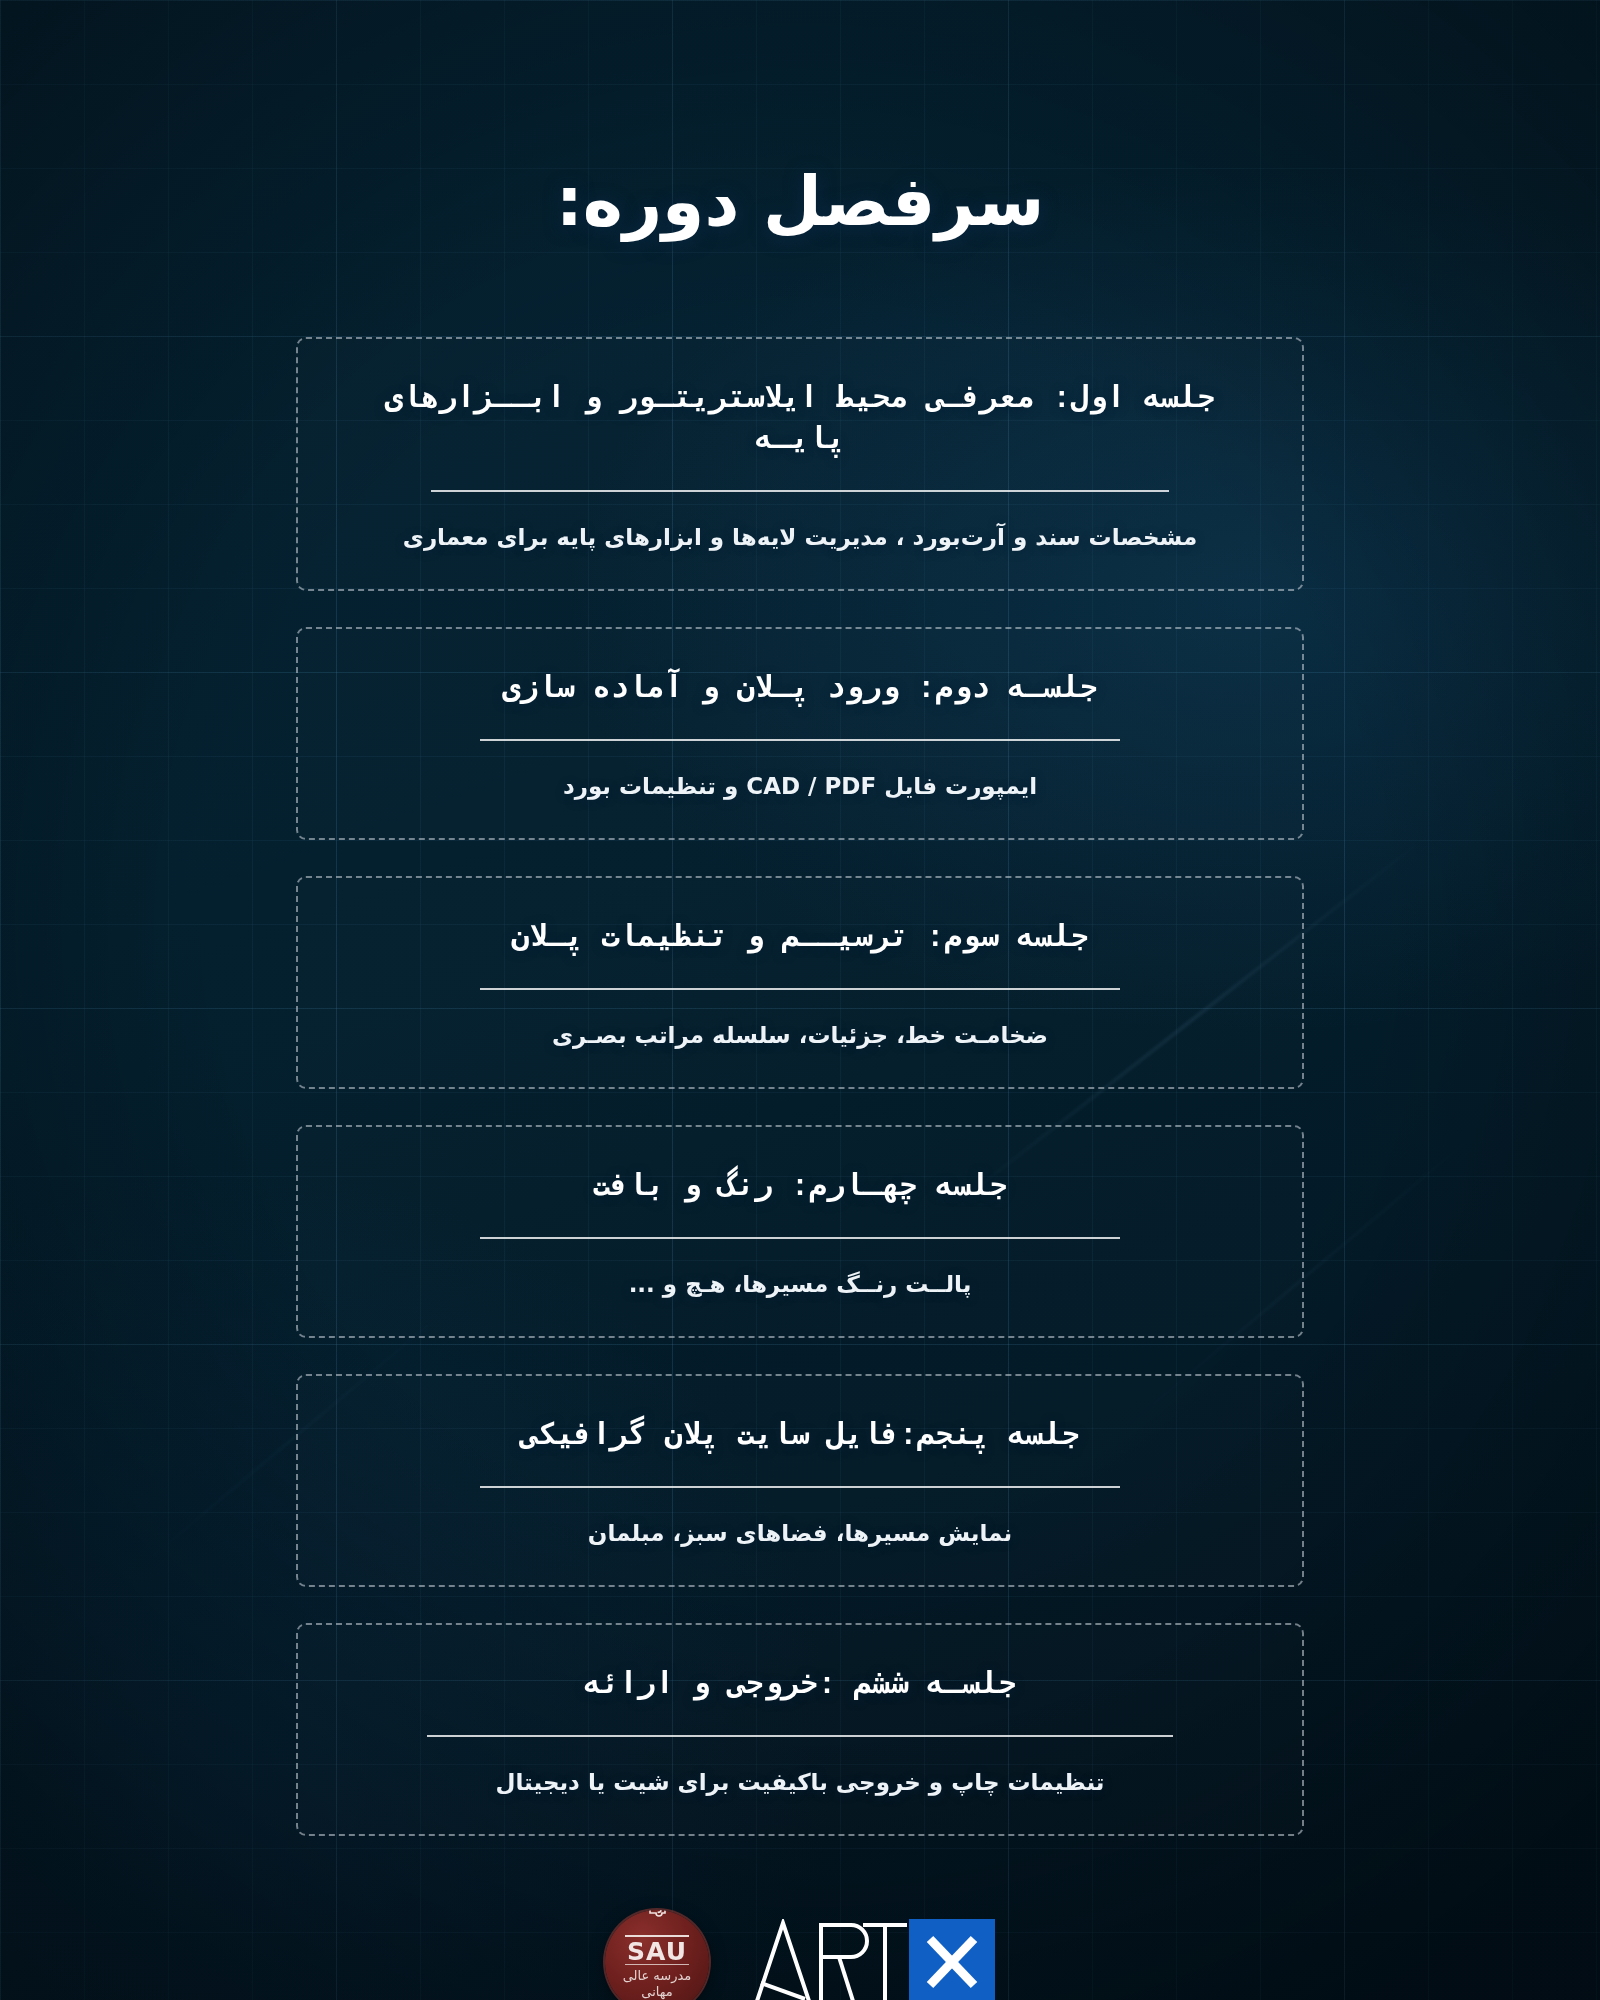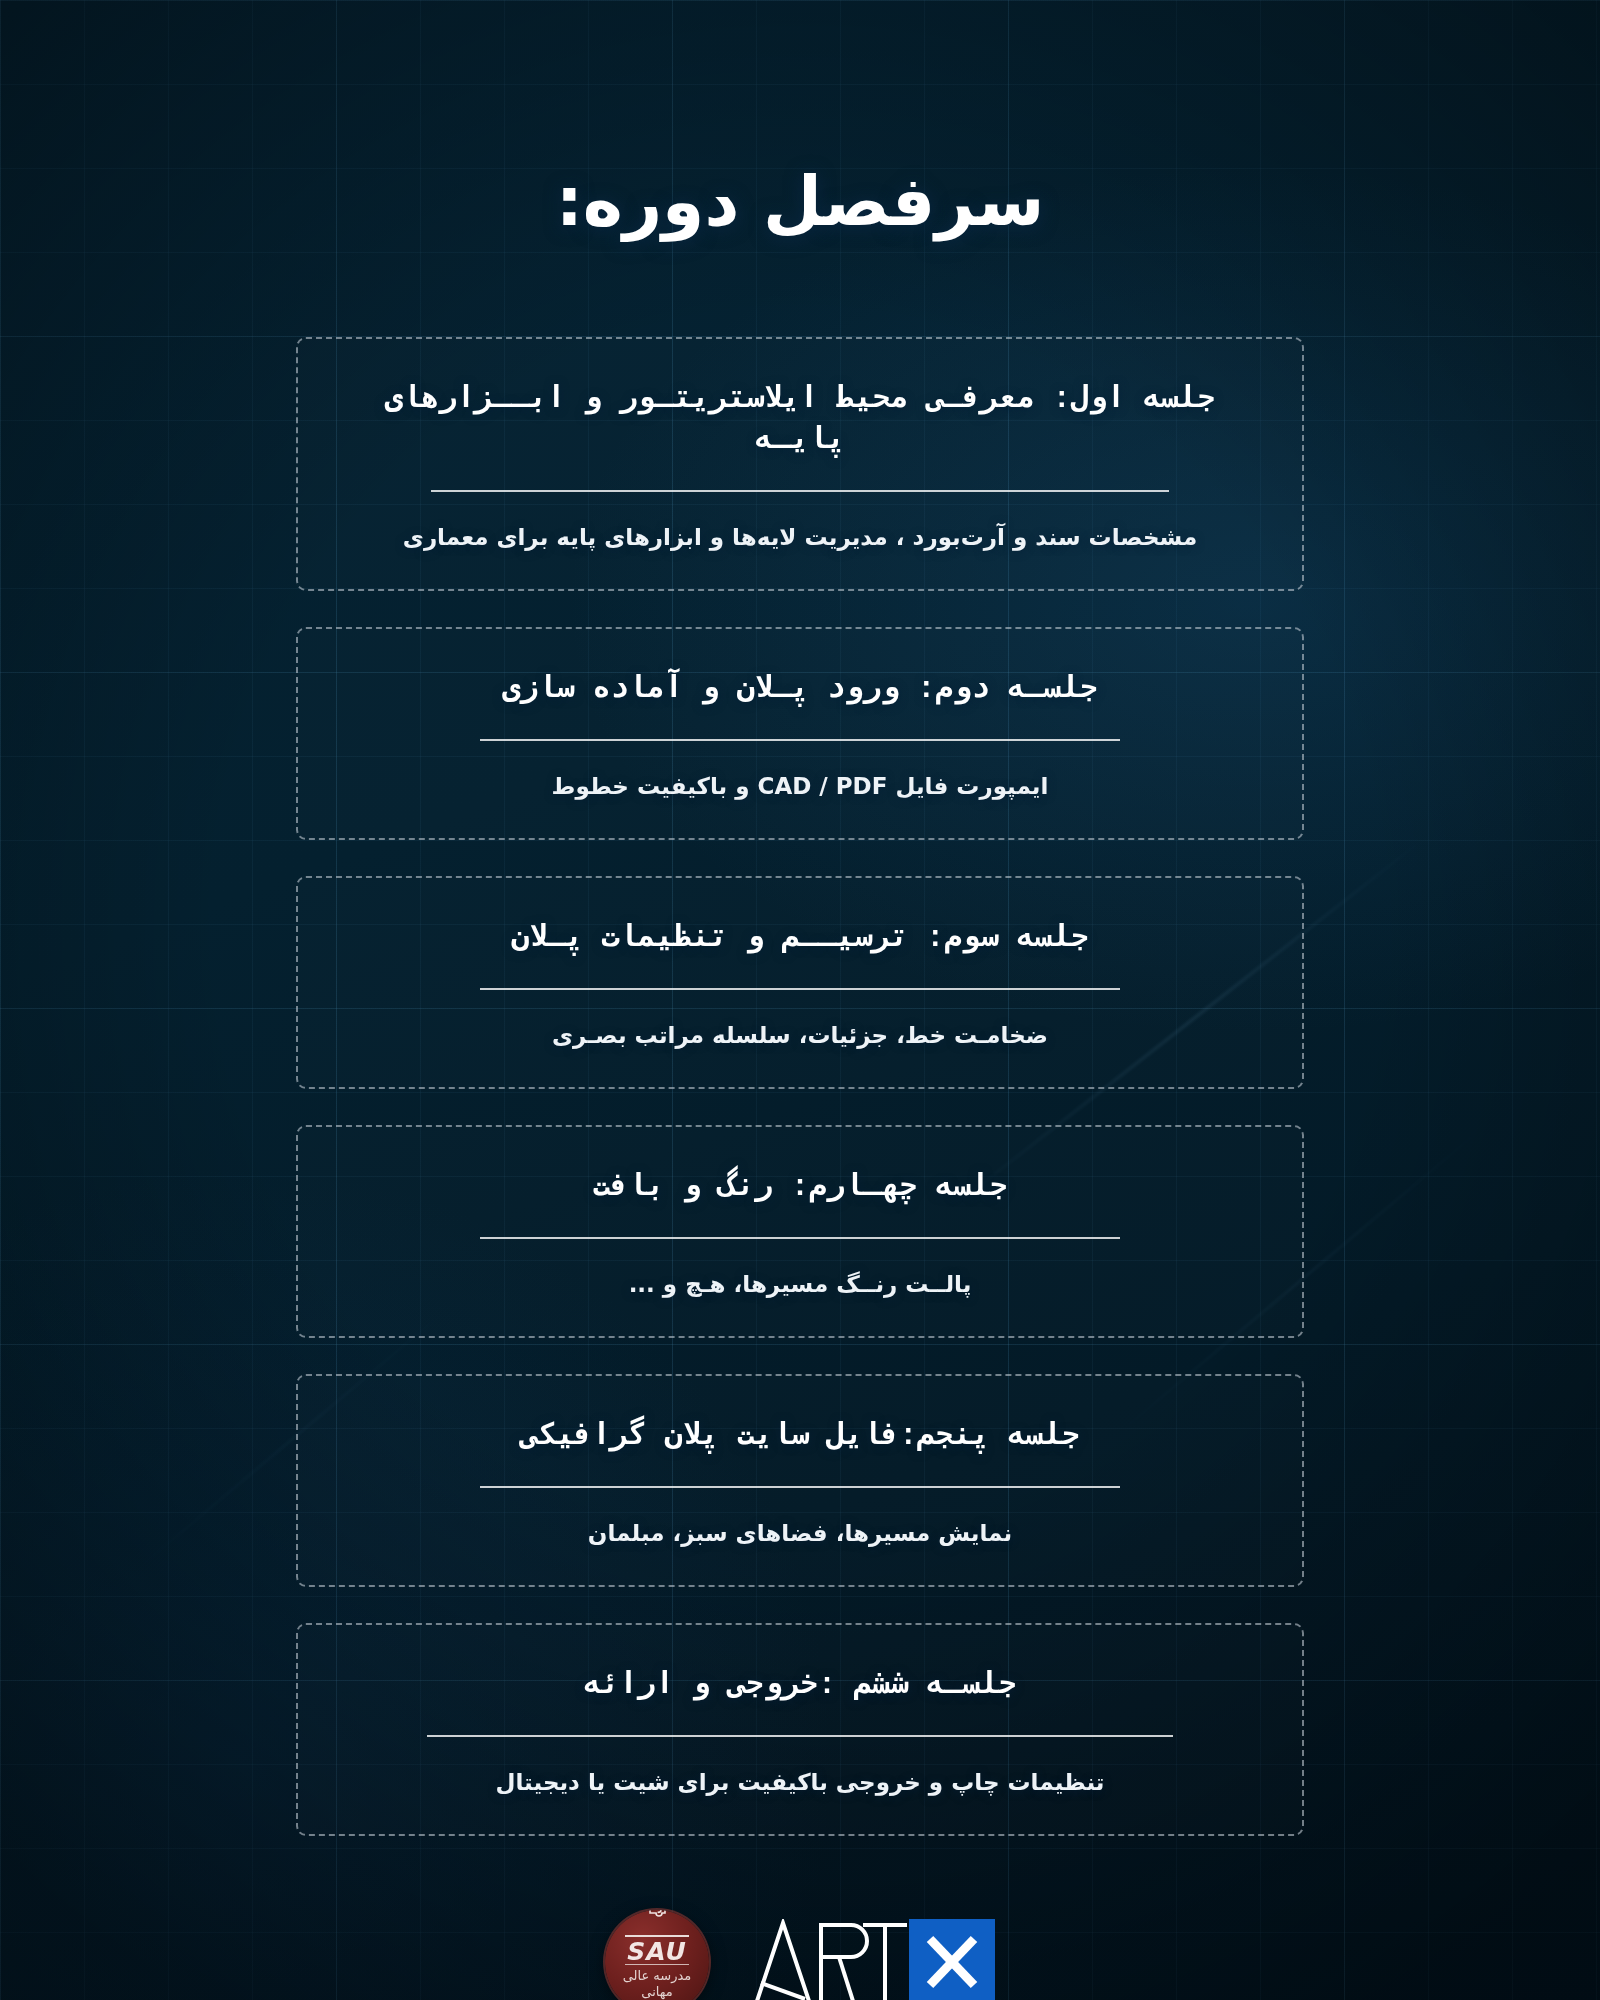--- a/index.html
+++ b/index.html
@@ -173,21 +173,20 @@
     color: #f2e6e4;
     font-size: 25px;
     font-weight: bold;
     letter-spacing: 1px;
     line-height: 1;
     margin-top: 11px;
     border-top: 2px solid #e9dcd9;
     border-bottom: 1px solid rgba(233,220,217,0.8);
     padding: 2px 2px 0;
     font-family: "DejaVu Sans", "Liberation Sans", sans-serif;
-    font-style: italic;
   }
   .sau-fa {
     direction: rtl;
     color: #e3d3d0;
     font-size: 13px;
     line-height: 1.25;
     text-align: center;
     margin-top: 3px;
     letter-spacing: 0.2px;
   }
@@ -228,21 +227,21 @@
 
       <div class="card w-1">
         <p class="card-title">جلسه اول: معرفـی محیط ایلاستریتـور و ابــزارهای پایـه</p>
         <div class="card-rule"></div>
         <p class="card-sub">مشخصات سند و آرت‌بورد ، مدیریت لایه‌ها و ابزارهای پایه برای معماری</p>
       </div>
 
       <div class="card w-2">
         <p class="card-title">جلسـه دوم: ورود پـلان و آماده سازی</p>
         <div class="card-rule"></div>
-        <p class="card-sub">ایمپورت فایل CAD / PDF  و باکیفیت خطوط</p>
+        <p class="card-sub">ایمپورت فایل CAD / PDF  و تنظیمات بورد</p>
       </div>
 
       <div class="card w-3">
         <p class="card-title">جلسه سوم: ترسیــم و تنظیمات پـلان</p>
         <div class="card-rule"></div>
         <p class="card-sub">ضخامـت خط، جزئیات، سلسله مراتب بصـری</p>
       </div>
 
       <div class="card w-4">
         <p class="card-title">جلسه چهـارم: رنگ و بافت</p>

